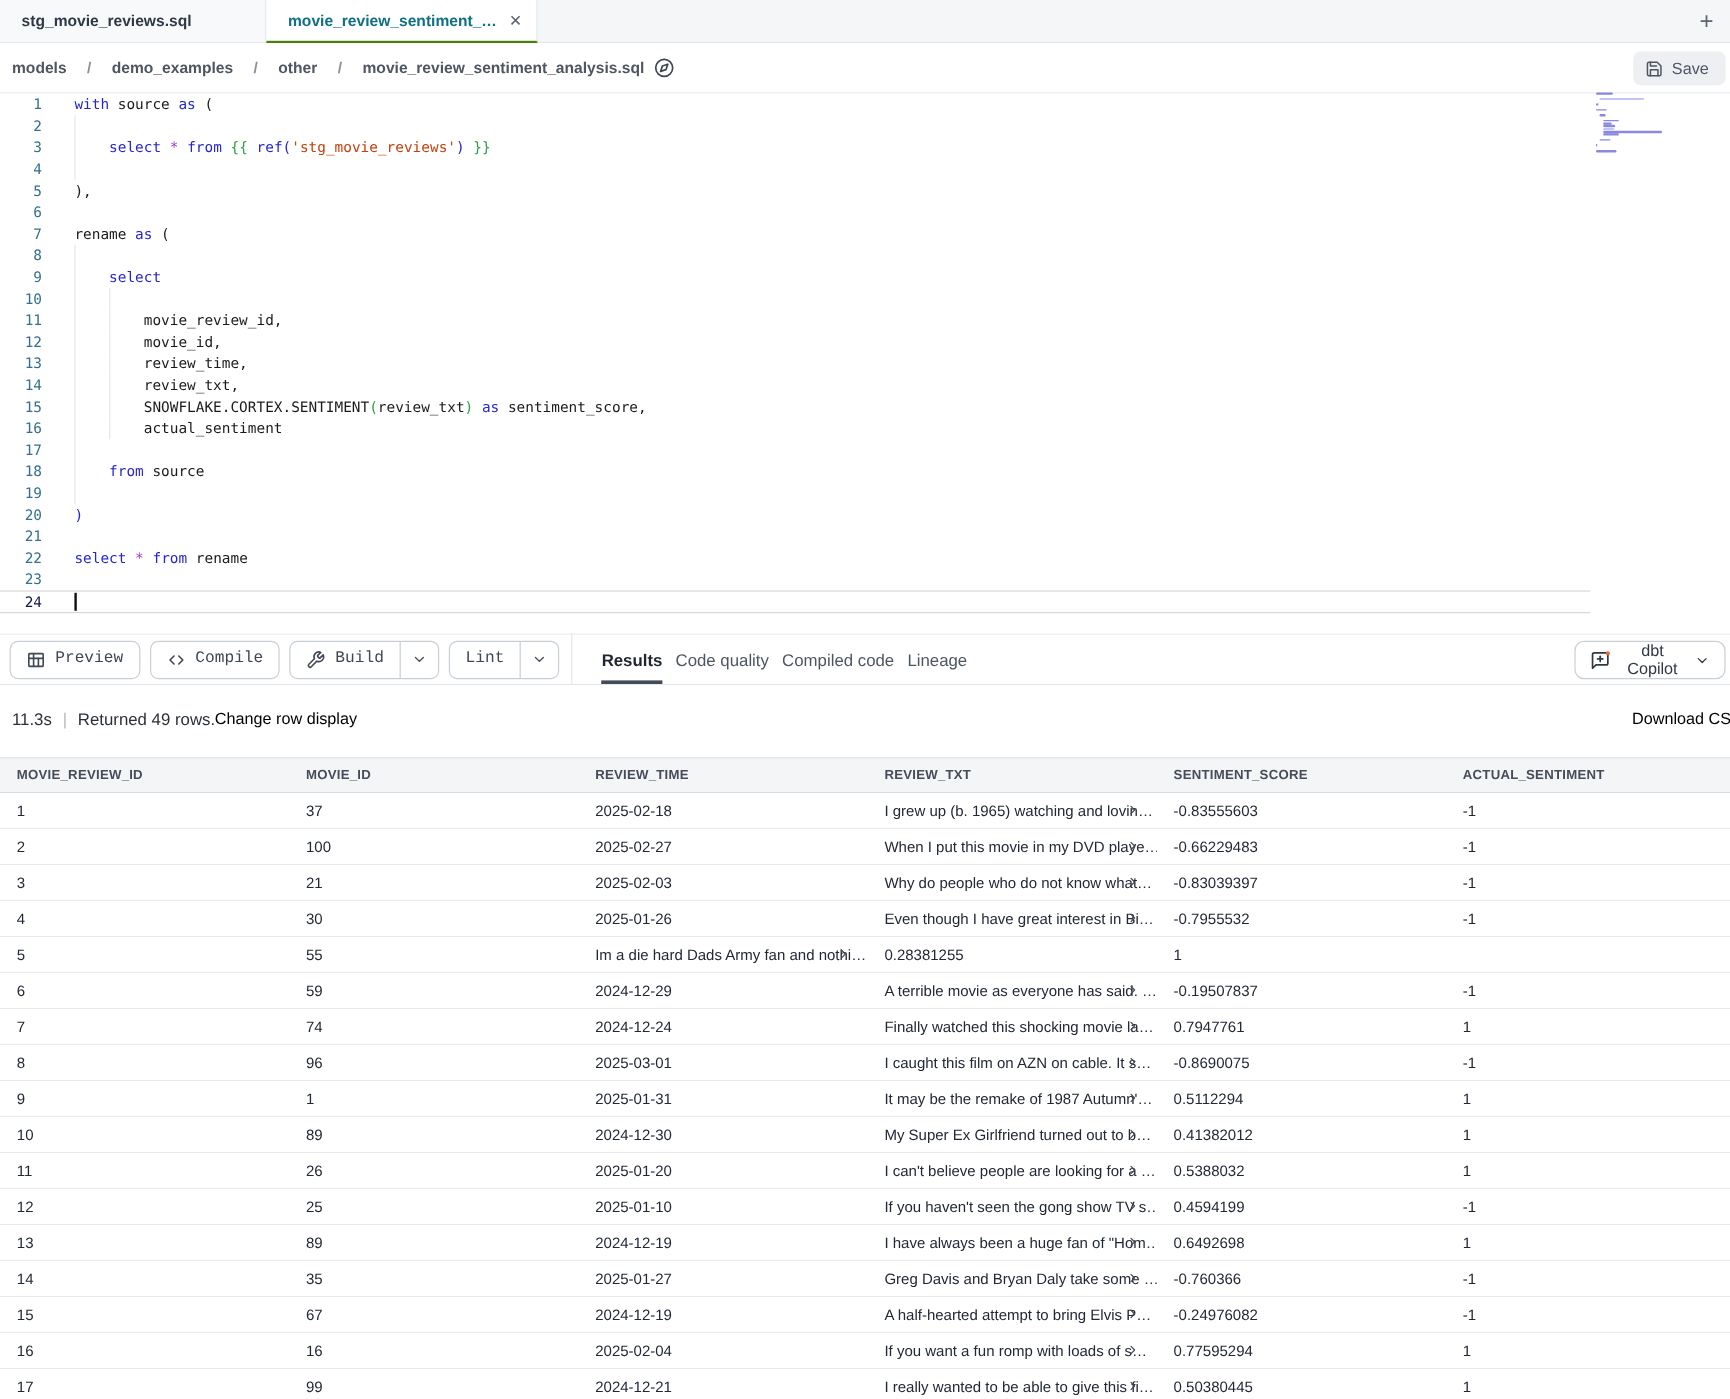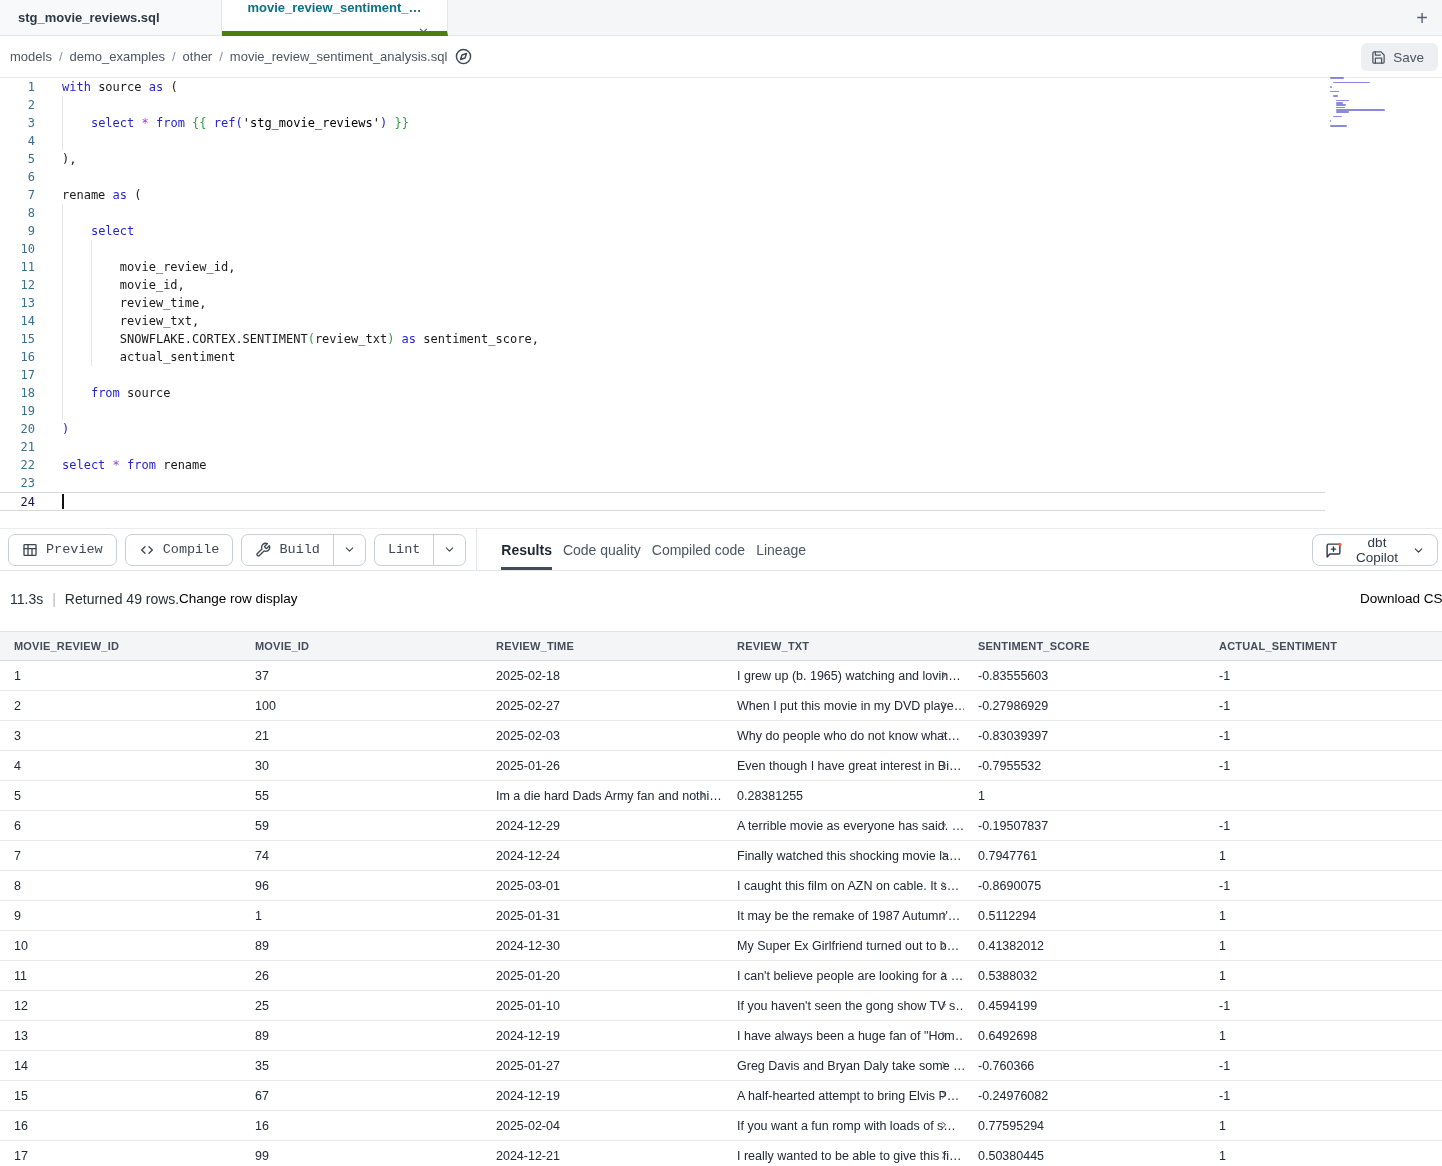--- a/index.html
+++ b/index.html
@@ -5,47 +5,47 @@
   * { margin:0; padding:0; box-sizing:border-box; }
   html,body { width:1442px; height:1166px; overflow:hidden; background:#fff;
     font-family:"Liberation Sans", sans-serif; color:#222733; }
 
   
   .tabbar { position:absolute; left:0; top:0; width:1442px; height:36px;
     background:#f5f6f7; border-bottom:1px solid #e3e6e9; display:flex; align-items:center; }
   .etab { display:flex; align-items:center; gap:10px; padding:0 18px; width:222px;
     font-size:13px; font-weight:700; color:#2f3845; border-right:1px solid #e3e6e9;
     background:#f8f9fa; cursor:pointer; white-space:nowrap; overflow:hidden; }
-  .etab.active { background:#fff; color:#0e7082; border-bottom:5px solid #4d7c0f; margin-bottom:-1px; width:226px;flex-direction:column; }
+  .etab.active { background:#fff; color:#0e7082; border-bottom:2px solid #4d7c0f; margin-bottom:-1px; width:226px; }
   .etab .close { font-size:13px; color:#5c6470; font-weight:400; margin-left:auto; }
   .newtab { position:absolute; right:6px; top:4px; width:28px; height:28px; border:none; background:transparent;
     color:#5c6470; font-size:20px; line-height:28px; cursor:pointer; }
 
   
   .crumbbar { position:absolute; left:0; top:36px; width:1442px; height:42px; background:#fff;
     border-bottom:1px solid #e8eaed; display:flex; align-items:center; padding:0 10px; }
-  .crumbs { display:flex; align-items:center; gap:7px; font-size:13px; color:#4e5662; }
+  .crumbs { display:flex; align-items:center; gap:17px; font-size:13px; color:#4e5662;font-weight:bold; }
   .crumb-sep { color:#8a919c; }
   .goto-icon { margin-left:8px; display:flex; align-items:center; color:#3f4754; }
   .savebtn { position:absolute; right:4px; top:7px; height:28px; padding:0 14px 0 10px; border:none;
     border-radius:6px; background:#edeff2; color:#4d5562; font-size:13.5px; display:flex;
     align-items:center; gap:7px; cursor:pointer; font-family:inherit; }
 
   
   .editor { position:absolute; left:0; top:78px; width:1442px; height:450px; background:#fff;
     font-family:"DejaVu Sans Mono", monospace; font-size:12px; }
   .cline { position:relative; height:18px; line-height:18px; width:1325px; white-space:pre; }
   .cline .gut { position:absolute; left:0; top:0; width:48px; text-align:right; padding-right:13px;
     color:#35708e; user-select:none; }
   .cline .code { position:absolute; left:62px; top:0; color:#1a1a1a; }
   .cline.active-line { border-top:1px solid #d8d8d8; border-bottom:1px solid #d8d8d8; height:19px; }
   .cline.active-line .gut { color:#15154d; }
   .caret { position:absolute; left:62px; top:1px; width:1.6px; height:15px; background:#111; }
   .iguide { position:absolute; top:0; width:1px; height:18px; background:#e4e6e9; }
-  tok-k { color:#2626cf; } tok-d { color:#1a1a1a; } tok-s { color:#000000; }
+  tok-k { color:#2626cf; } tok-d { color:#1a1a1a; } tok-s { color:#c2410c; }
   tok-j { color:#2f9e44; } tok-v { color:#9d3fd3; } tok-g { color:#2f9e44; }
   .minimap { position:absolute; right:46px; top:-3px; width:66px; padding:2px 0; }
   .mm-line { height:1.6px; margin-bottom:0.7px; border-radius:1px; background:#4a4ad0; opacity:.65; }
 
   
   .toolbar { position:absolute; left:0; top:528px; width:1442px; height:43px; background:#fff;
     border-top:1px solid #ececec; border-bottom:1px solid #e3e6e9; display:flex; align-items:center; }
   .btnrow { display:flex; align-items:center; gap:8px; padding-left:8px;font-family:Liberation Mono, monospace; }
   .tbtn { display:flex; align-items:center; height:32px; border:1px solid #c9cfd7; border-radius:7px;
     background:#fff; color:#3f4754; font-size:13.5px; font-family:inherit; cursor:pointer; overflow:hidden; }
@@ -315,21 +315,21 @@
         </div>
         <div class="td">
           <span>When I put this movie in my DVD playe…</span>
           <span class="expand">
             <svg width="12" height="12" viewBox="0 0 24 24" fill="none" stroke="currentColor" stroke-width="2" stroke-linecap="round" stroke-linejoin="round">
               <polyline points="9 6 15 12 9 18"></polyline>
             </svg>
           </span>
         </div>
         <div class="td">
-          <span>-0.27986929</span>
+          <span>-0.66229483</span>
         </div>
         <div class="td">
           <span>-1</span>
         </div>
       </div>
       <div class="trow tr">
         <div class="td">
           <span>3</span>
         </div>
         <div class="td">

